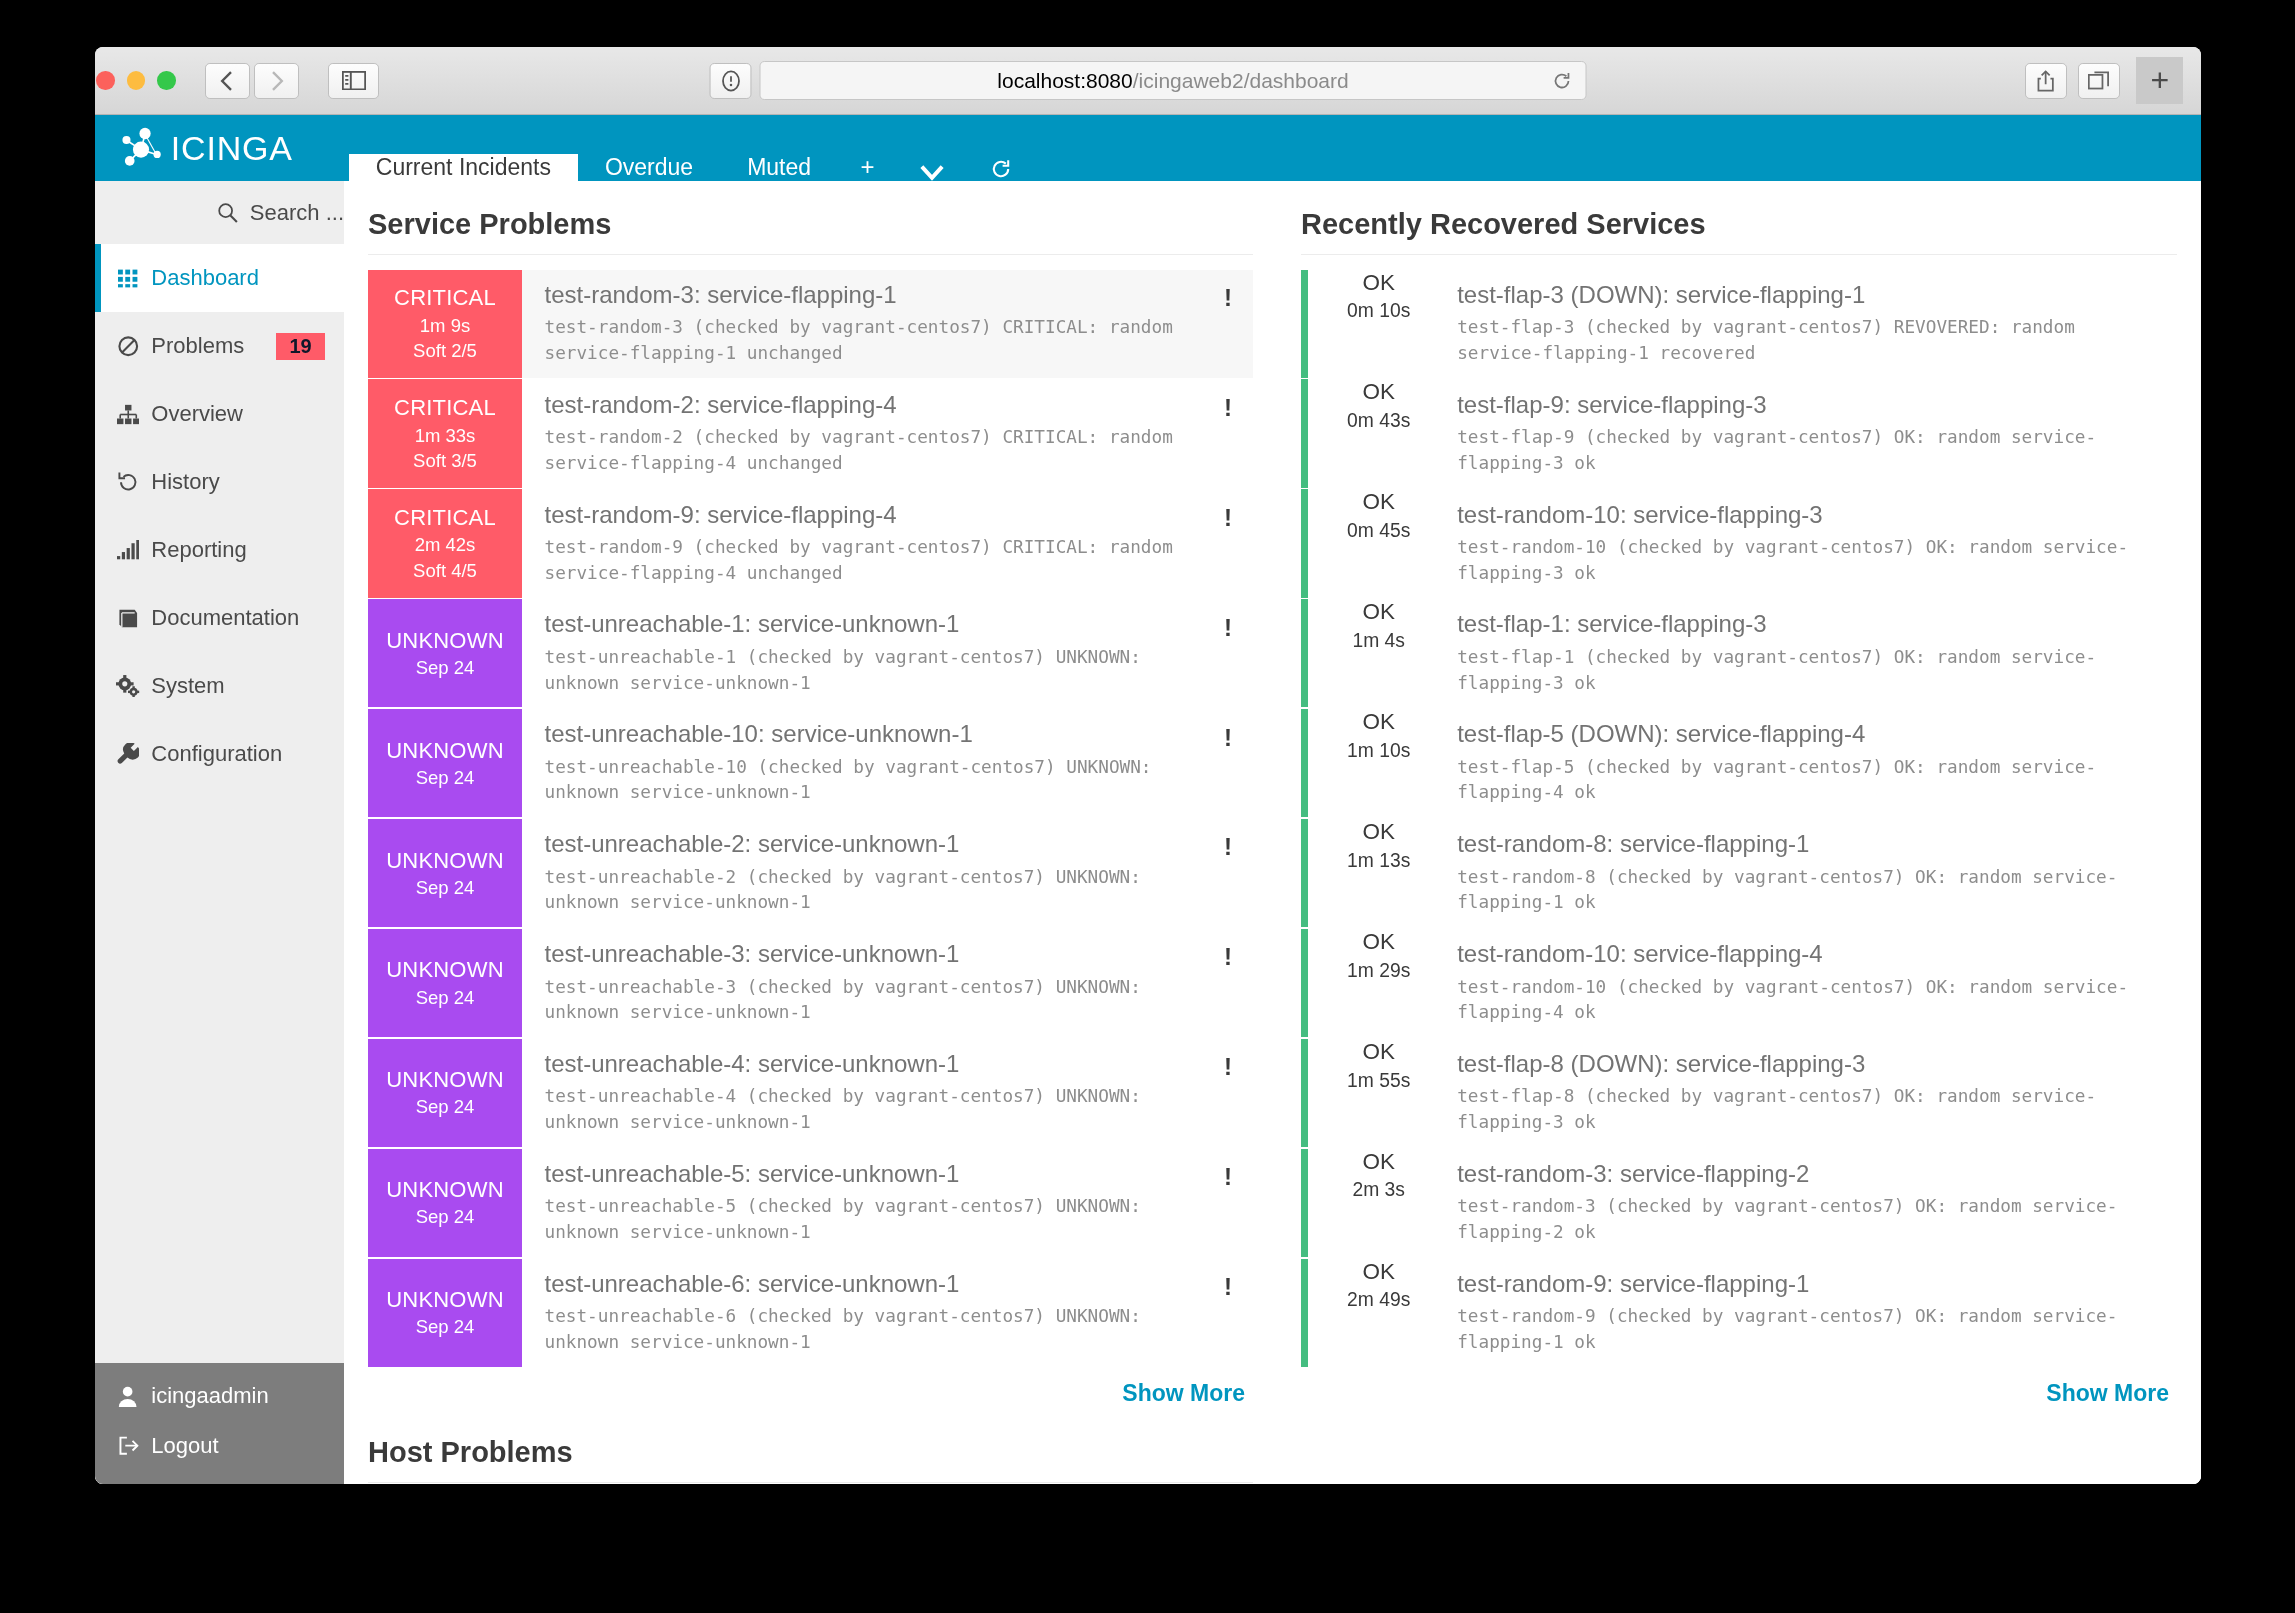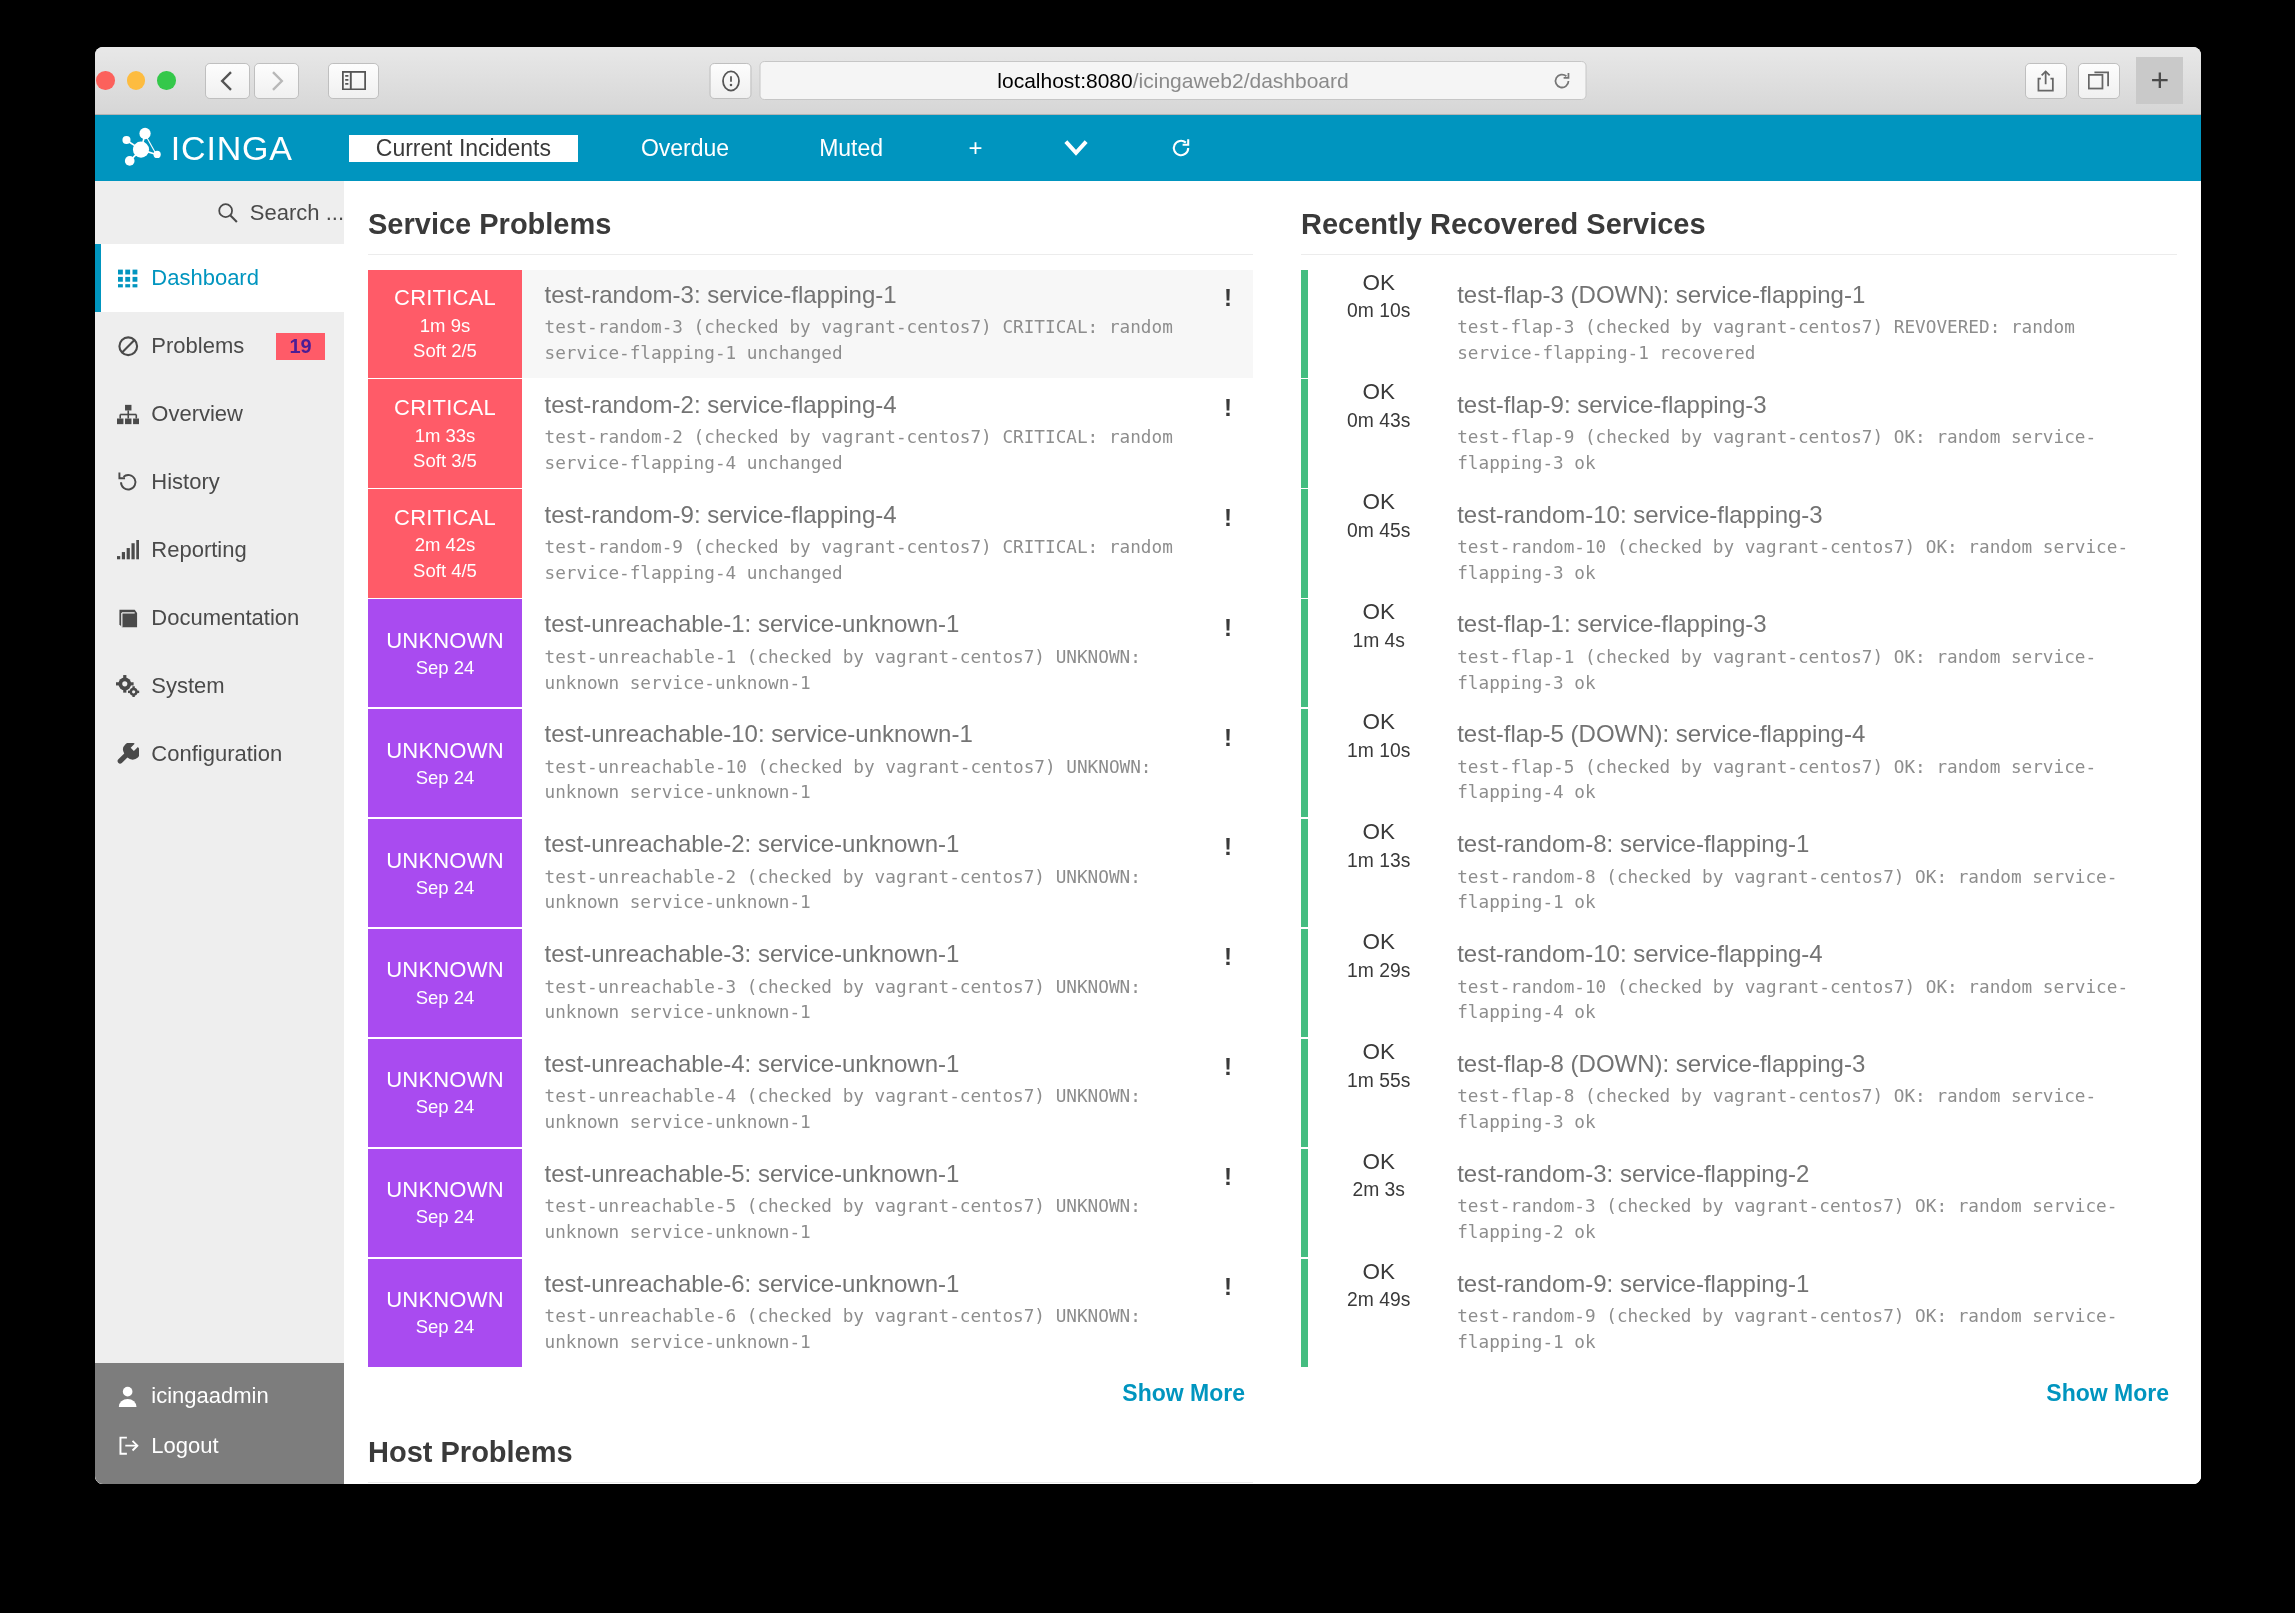--- a/index.html
+++ b/index.html
@@ -120,21 +120,21 @@
     background: #fff;
     color: #0095bf;
   }
   .nav-item.active::before {
     content: ""; position: absolute; left: 0; top: 0; bottom: 0;
     width: 5.6px; background: #0095bf;
   }
   .nav-icon { width: 24px; display: flex; align-items: center; justify-content: center; }
   .badge {
     position: absolute; right: 19.3px;
-    background: #ff5b68; color: #4c1d95;
+    background: #ff5b68; color: #0f172a;
     font-size: 20px; font-weight: bold;
     padding: 2px 13px;
   }
   .userbox { background: #7d7d7d; padding: 8px 0 13px 0; }
   .user-item {
     height: 50px;
     display: flex; align-items: center;
     padding-left: 21px; gap: 11.3px;
     color: #fff; font-size: 22px;
   }
@@ -142,23 +142,22 @@
   
   .content {
     flex: 1;
     display: flex; flex-direction: column;
     background: #fff;
     min-width: 0;
   }
   .tabbar {
     background: #0095bf;
     height: 66px;
-    display: flex; align-items: center;
+    display: flex; align-items: flex-end;
     padding-left: 4.8px;
-    gap: 36px;
   }
   .tab {
     display: flex; align-items: center;
     padding: 0 27px;
     color: #fff; font-size: 23px;
   }
   .tab.active {
     background: #fff; color: #3a3a3a;
   }
   .tab-icon {

